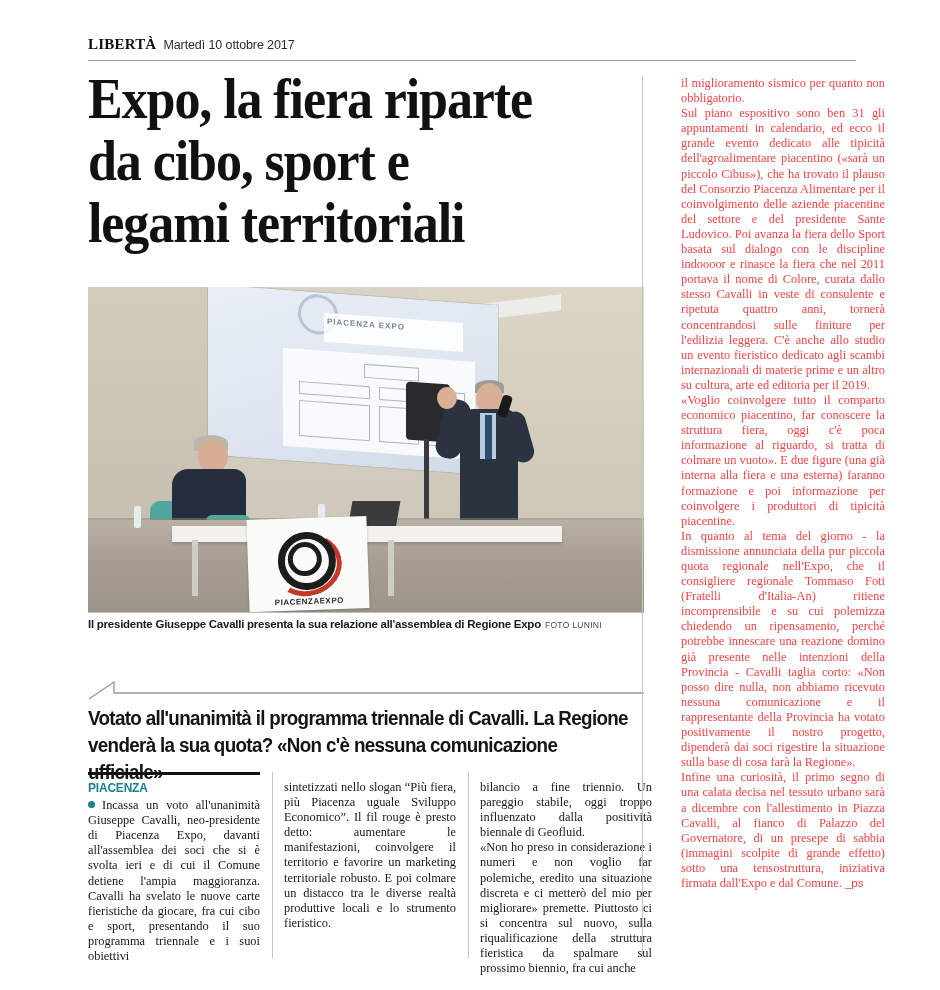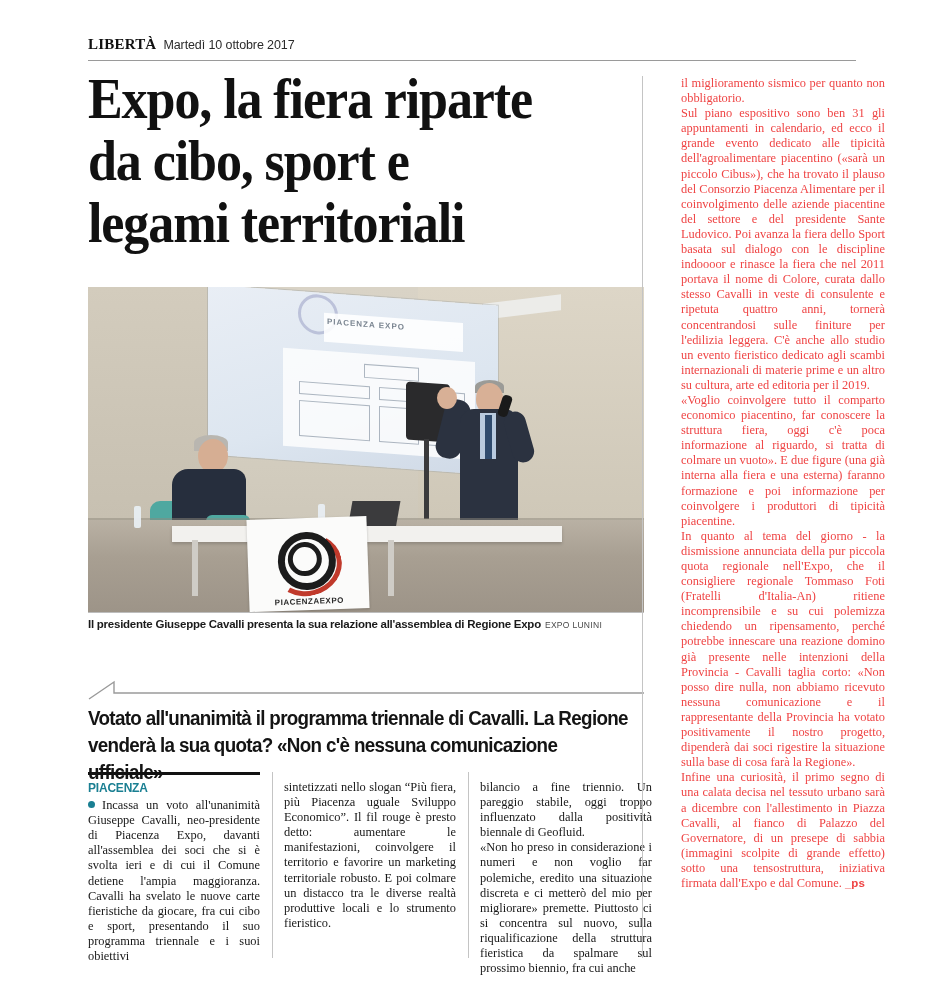--- a/index.html
+++ b/index.html
@@ -459,21 +459,21 @@
   .bullet {
     display: inline-block;
     width: 7px; height: 7px;
     border-radius: 50%;
     background: #1a7f92;
     margin-right: 7px;
     vertical-align: 1px;
   }
   .endmark {
     font-family: "Liberation Sans", sans-serif;
-    font-weight: bold;
+    font-weight: normal;
     font-size: 11.5px;
   }
   .vrule {
     position: absolute;
     width: 1px;
     background: #c4c4c4;
   }
   .right-col {
     position: absolute;
     left: 652px;
@@ -571,21 +571,21 @@
         <div class="ph-banner-swoosh"></div>
         <div class="ph-banner-ring"></div>
         <div class="ph-banner-ring2"></div>
         <div class="ph-banner-txt">PIACENZAEXPO</div>
       </div>
     </div>
   </div>
 
   <div class="caption-rule"></div>
   <div class="caption">
-    <span>Il presidente Giuseppe Cavalli presenta la sua relazione all'assemblea di Regione Expo</span><span class="caption-credit">EXPO LUNINI</span>
+    <span>Il presidente Giuseppe Cavalli presenta la sua relazione all'assemblea di Regione Expo</span><span class="caption-credit">FOTO LUNINI</span>
   </div>
 
   <svg class="subhead-flag" viewBox="0 0 556 22" preserveAspectRatio="none">
     <path d="M1 20 L26 3 L26 14 L556 14" fill="none" stroke="#9a9a9a" stroke-width="1.4"></path>
   </svg>
 
   <div class="subhead">
     <span>Votato all'unanimità il programma triennale di Cavalli. La Regione</span>
     <span>venderà la sua quota? «Non c'è nessuna comunicazione ufficiale»</span>
   </div>

